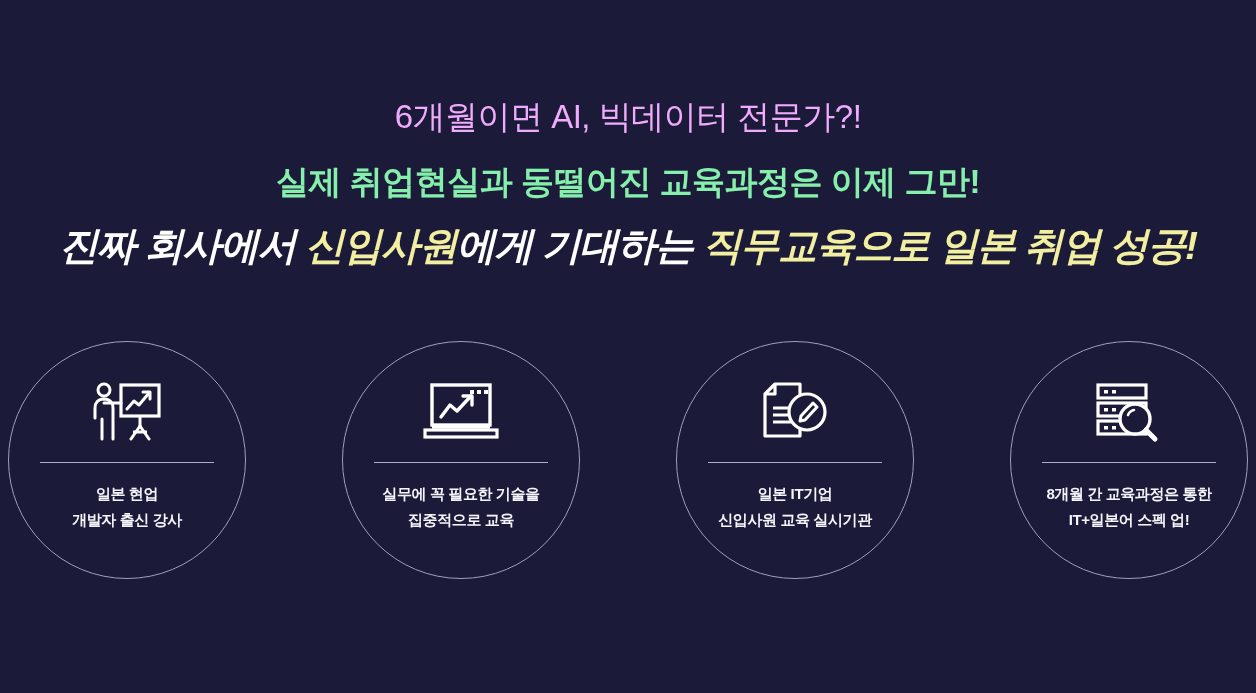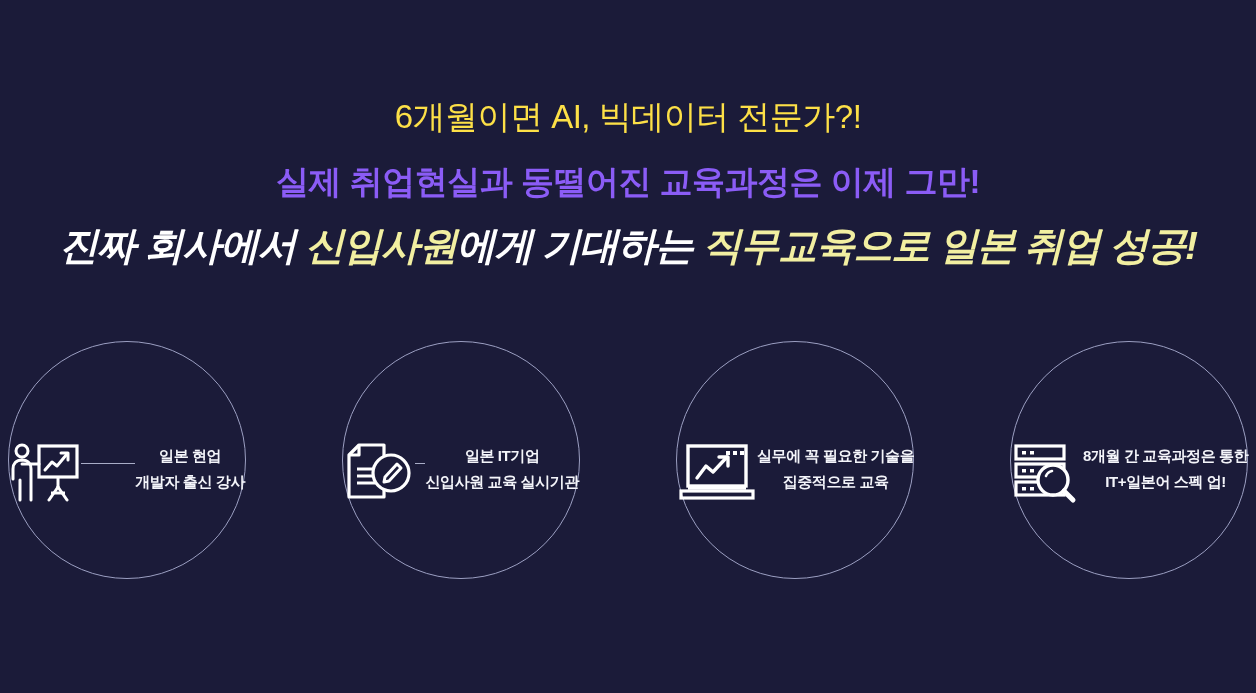--- a/index.html
+++ b/index.html
@@ -27,30 +27,30 @@
     position: absolute;
     top: 94px;
     left: 0;
     width: 1256px;
     text-align: center;
   }
   .headline-1 {
     font-size: 33px;
     line-height: 46px;
     font-weight: 400;
-    color: #fde047;
+    color: #f0abfc;
     letter-spacing: -0.5px;
     white-space: nowrap;
   }
   .headline-2 {
     margin-top: 19px;
     font-size: 33px;
     line-height: 46px;
     font-weight: 700;
-    color: #8b5cf6;
+    color: #86efac;
     letter-spacing: -0.5px;
     white-space: nowrap;
   }
   .headline-3 {
     margin-top: 15px;
     font-size: 39px;
     line-height: 52px;
     font-weight: 700;
     color: #ffffff;
     letter-spacing: -1.2px;
@@ -71,21 +71,21 @@
     padding: 0 8px;
     box-sizing: border-box;
   }
   .feature {
     width: 238px;
     height: 238px;
     border-radius: 50%;
     border: 1px solid #9b9fc2;
     box-sizing: border-box;
     display: flex;
-    flex-direction: row;
+    flex-direction: column;
     align-items: center;
   }
   .feature-icon {
     height: 88px;
     margin-top: 26px;
     display: flex;
     align-items: center;
     justify-content: center;
   }
   .feature-icon svg { display: block; }
@@ -143,54 +143,54 @@
       </div>
       <div class="feature-divider"></div>
       <div class="feature-text">
         <span class="ft-line">일본 현업</span>
         <span class="ft-line">개발자 출신 강사</span>
       </div>
     </div>
 
     <div class="feature">
       <div class="feature-icon">
-        <svg width="72" height="62" viewBox="0 0 72 62" fill="none" aria-hidden="true">
-          <path d="M16 3 L41 3 L41 55 L6 55 L6 13 Z" stroke="#ffffff" stroke-width="3.2" fill="none" stroke-linejoin="round"></path>
-          <polyline points="16,3 16,13 6,13" stroke="#ffffff" stroke-width="3.2" fill="none" stroke-linejoin="round"></polyline>
-          <line x1="14" y1="27" x2="32" y2="27" stroke="#ffffff" stroke-width="3"></line>
-          <line x1="14" y1="34" x2="32" y2="34" stroke="#ffffff" stroke-width="3"></line>
-          <line x1="14" y1="41" x2="32" y2="41" stroke="#ffffff" stroke-width="3"></line>
-          <circle cx="48" cy="31" r="18" stroke="#ffffff" stroke-width="3.2" fill="#1b1b39"></circle>
-          <path d="M54 22 L58 26 L46 39 L41 40 L42 35 Z" stroke="#ffffff" stroke-width="3" fill="none" stroke-linejoin="round"></path>
-        </svg>
-      </div>
-      <div class="feature-divider"></div>
-      <div class="feature-text">
-        <span class="ft-line">일본 IT기업</span>
-        <span class="ft-line">신입사원 교육 실시기관</span>
-      </div>
-    </div>
-
-    <div class="feature">
-      <div class="feature-icon">
         <svg width="80" height="62" viewBox="0 0 80 62" fill="none" aria-hidden="true">
           <rect x="11" y="4" width="58" height="40" stroke="#ffffff" stroke-width="3.4" fill="none"></rect>
           <rect x="49" y="9" width="4" height="4" fill="#ffffff"></rect>
           <rect x="56" y="9" width="4" height="4" fill="#ffffff"></rect>
           <rect x="63" y="9" width="4" height="4" fill="#ffffff"></rect>
           <polyline points="20,36 29,24 36,30 50,15" stroke="#ffffff" stroke-width="3.4" fill="none" stroke-linejoin="round" stroke-linecap="round"></polyline>
           <polyline points="42,15 51,15 51,24" stroke="#ffffff" stroke-width="3.4" fill="none" stroke-linejoin="round" stroke-linecap="round"></polyline>
           <rect x="4" y="49" width="72" height="7" stroke="#ffffff" stroke-width="3.2" fill="none"></rect>
           <line x1="11" y1="46" x2="69" y2="46" stroke="#ffffff" stroke-width="3.4"></line>
         </svg>
       </div>
       <div class="feature-divider"></div>
       <div class="feature-text">
         <span class="ft-line">실무에 꼭 필요한 기술을</span>
         <span class="ft-line">집중적으로 교육</span>
+      </div>
+    </div>
+
+    <div class="feature">
+      <div class="feature-icon">
+        <svg width="72" height="62" viewBox="0 0 72 62" fill="none" aria-hidden="true">
+          <path d="M16 3 L41 3 L41 55 L6 55 L6 13 Z" stroke="#ffffff" stroke-width="3.2" fill="none" stroke-linejoin="round"></path>
+          <polyline points="16,3 16,13 6,13" stroke="#ffffff" stroke-width="3.2" fill="none" stroke-linejoin="round"></polyline>
+          <line x1="14" y1="27" x2="32" y2="27" stroke="#ffffff" stroke-width="3"></line>
+          <line x1="14" y1="34" x2="32" y2="34" stroke="#ffffff" stroke-width="3"></line>
+          <line x1="14" y1="41" x2="32" y2="41" stroke="#ffffff" stroke-width="3"></line>
+          <circle cx="48" cy="31" r="18" stroke="#ffffff" stroke-width="3.2" fill="#1b1b39"></circle>
+          <path d="M54 22 L58 26 L46 39 L41 40 L42 35 Z" stroke="#ffffff" stroke-width="3" fill="none" stroke-linejoin="round"></path>
+        </svg>
+      </div>
+      <div class="feature-divider"></div>
+      <div class="feature-text">
+        <span class="ft-line">일본 IT기업</span>
+        <span class="ft-line">신입사원 교육 실시기관</span>
       </div>
     </div>
 
     <div class="feature">
       <div class="feature-icon">
         <svg width="72" height="62" viewBox="0 0 72 62" fill="none" aria-hidden="true">
           <rect x="5" y="4" width="48" height="13" stroke="#ffffff" stroke-width="3.2" fill="none"></rect>
           <rect x="11" y="9" width="4" height="3.5" fill="#ffffff"></rect>
           <rect x="19" y="9" width="4" height="3.5" fill="#ffffff"></rect>
           <rect x="5" y="22" width="48" height="13" stroke="#ffffff" stroke-width="3.2" fill="none"></rect>

